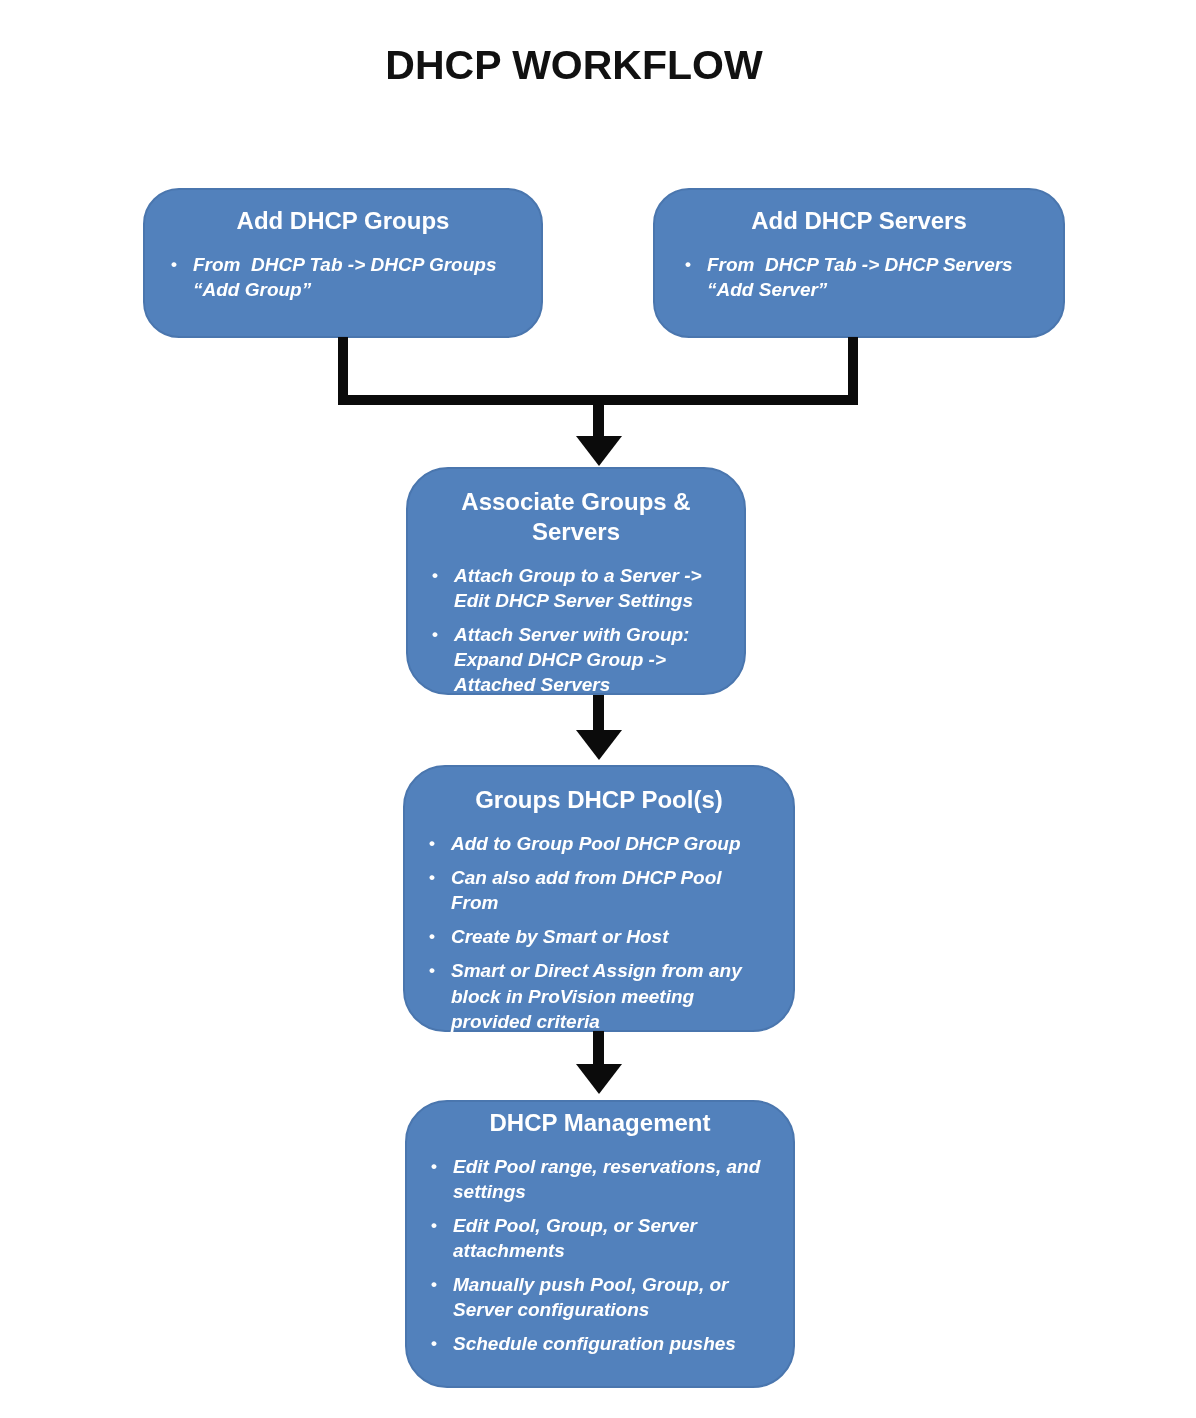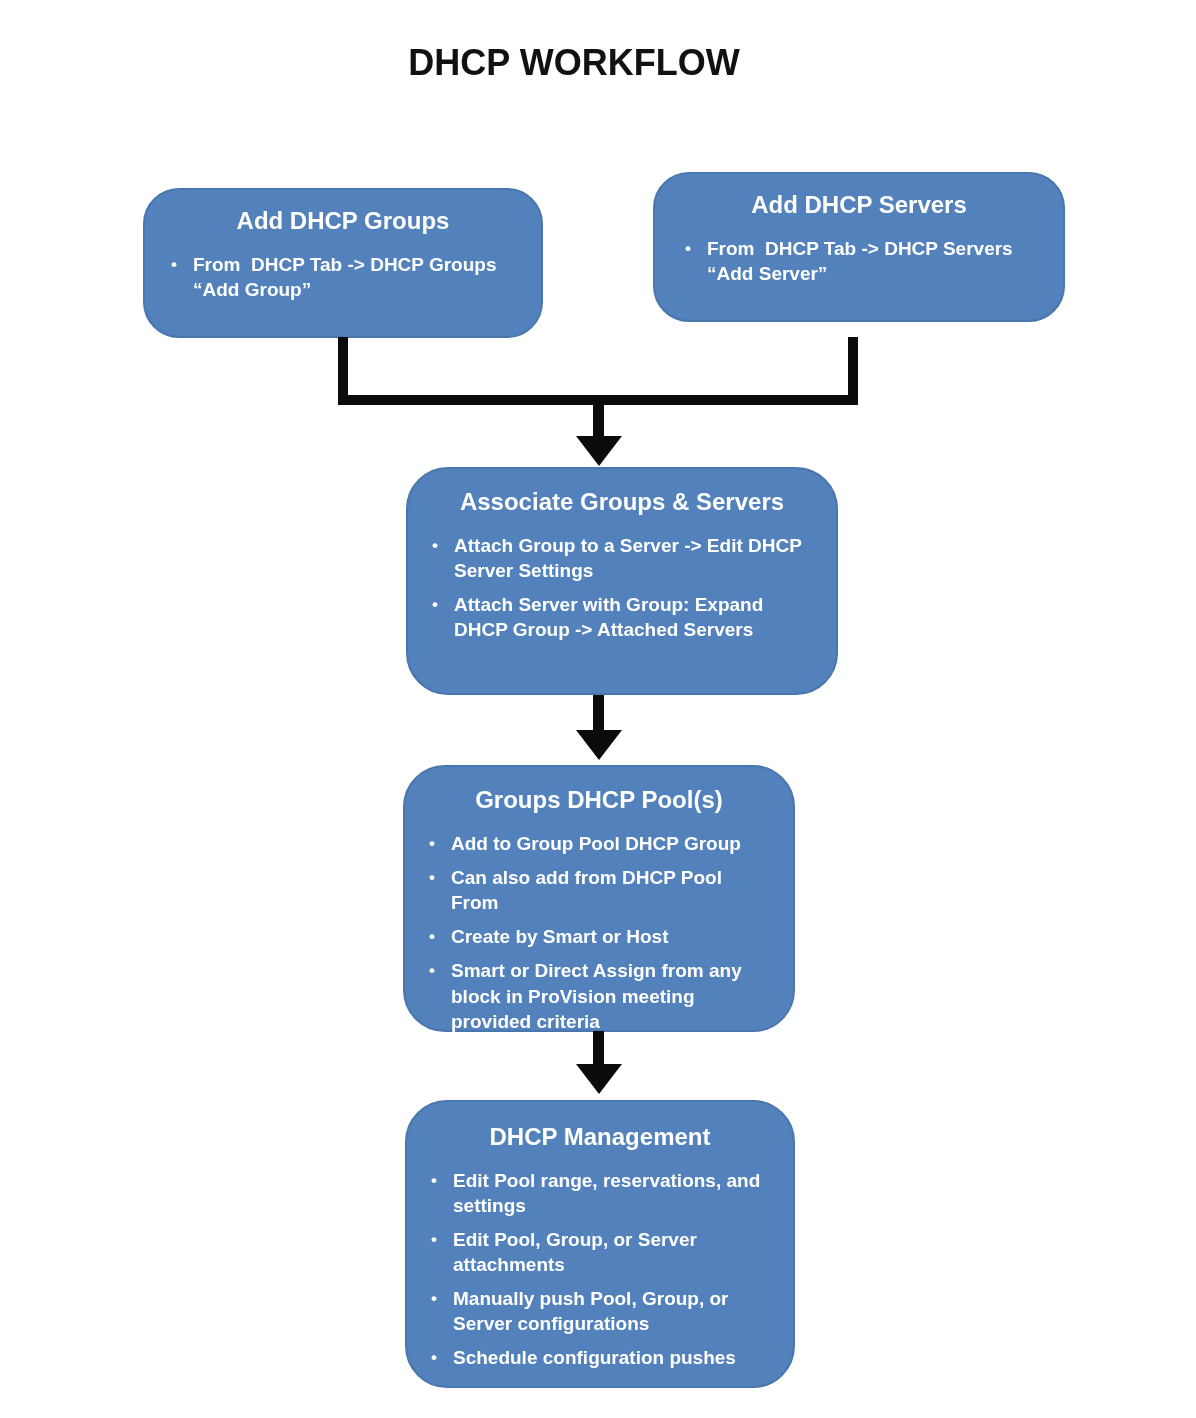--- a/index.html
+++ b/index.html
@@ -13,21 +13,21 @@
   * { box-sizing: border-box; margin: 0; padding: 0; }
   html, body { background: var(--background); }
   body {
     width: 1196px; height: 1418px; position: relative;
     font-family: "Liberation Sans", sans-serif;
     overflow: hidden;
   }
   .page-title {
     position: absolute; top: 42px; left: 0; width: 1148px;
     text-align: center;
-    font-size: 36px; font-weight: bold; letter-spacing: 0px;
+    font-size: 41px; font-weight: bold; letter-spacing: 0px;
     color: var(--title-text);
   }
   .box {
     position: absolute;
     background: var(--box-fill);
     border: 2px solid var(--box-border);
     color: var(--box-text);
   }
   .box h2 {
     text-align: center;
@@ -37,27 +37,27 @@
   .box ul { list-style: none; }
   .box li {
     display: flex; align-items: flex-start;
     font-size: 19px; font-weight: bold; line-height: 1.32;
     margin-bottom: 9px;
   }
   .box li .dot {
     flex: 0 0 22px; width: 22px;
     font-size: 17px; line-height: 1.48;
   }
-  .box li .btext { white-space: pre-wrap; }
+  .box li .btext { white-space: pre-wrap; font-style: italic; }
 
   #box-add-groups   { left: 143px; top: 188px; width: 400px; height: 150px; border-radius: 36px; padding: 16px 26px 12px; }
-  #box-add-servers  { left: 653px; top: 172px; width: 412px; height: 150px; border-radius: 36px; padding: 16px 30px 12px; }
-  #box-associate    { left: 406px; top: 467px; width: 432px; height: 228px; border-radius: 42px; padding: 18px 24px 12px; }
+  #box-add-servers  { left: 653px; top: 188px; width: 412px; height: 150px; border-radius: 36px; padding: 16px 30px 12px; }
+  #box-associate    { left: 406px; top: 467px; width: 340px; height: 228px; border-radius: 42px; padding: 18px 24px 12px; }
   #box-create-pools { left: 403px; top: 765px; width: 392px; height: 267px; border-radius: 42px; padding: 18px 24px 12px; }
-  #box-management   { left: 405px; top: 1100px; width: 390px; height: 288px; border-radius: 42px; padding: 20px 24px 12px; }
+  #box-management   { left: 405px; top: 1100px; width: 390px; height: 288px; border-radius: 42px; padding: 6px 24px 12px; }
 
   .conn { position: absolute; background: var(--connector); }
   #conn-v-left  { left: 338px; top: 337px; width: 10px; height: 68px; }
   #conn-v-right { left: 848px; top: 337px; width: 10px; height: 68px; }
   #conn-h-bar   { left: 338px; top: 395px; width: 520px; height: 10px; }
 
   .stem { position: absolute; background: var(--connector); width: 11px; left: 593px; }
   #stem-merge { top: 405px;  height: 31px; }
   #stem-a2    { top: 695px;  height: 35px; }
   #stem-a3    { top: 1031px; height: 33px; }

